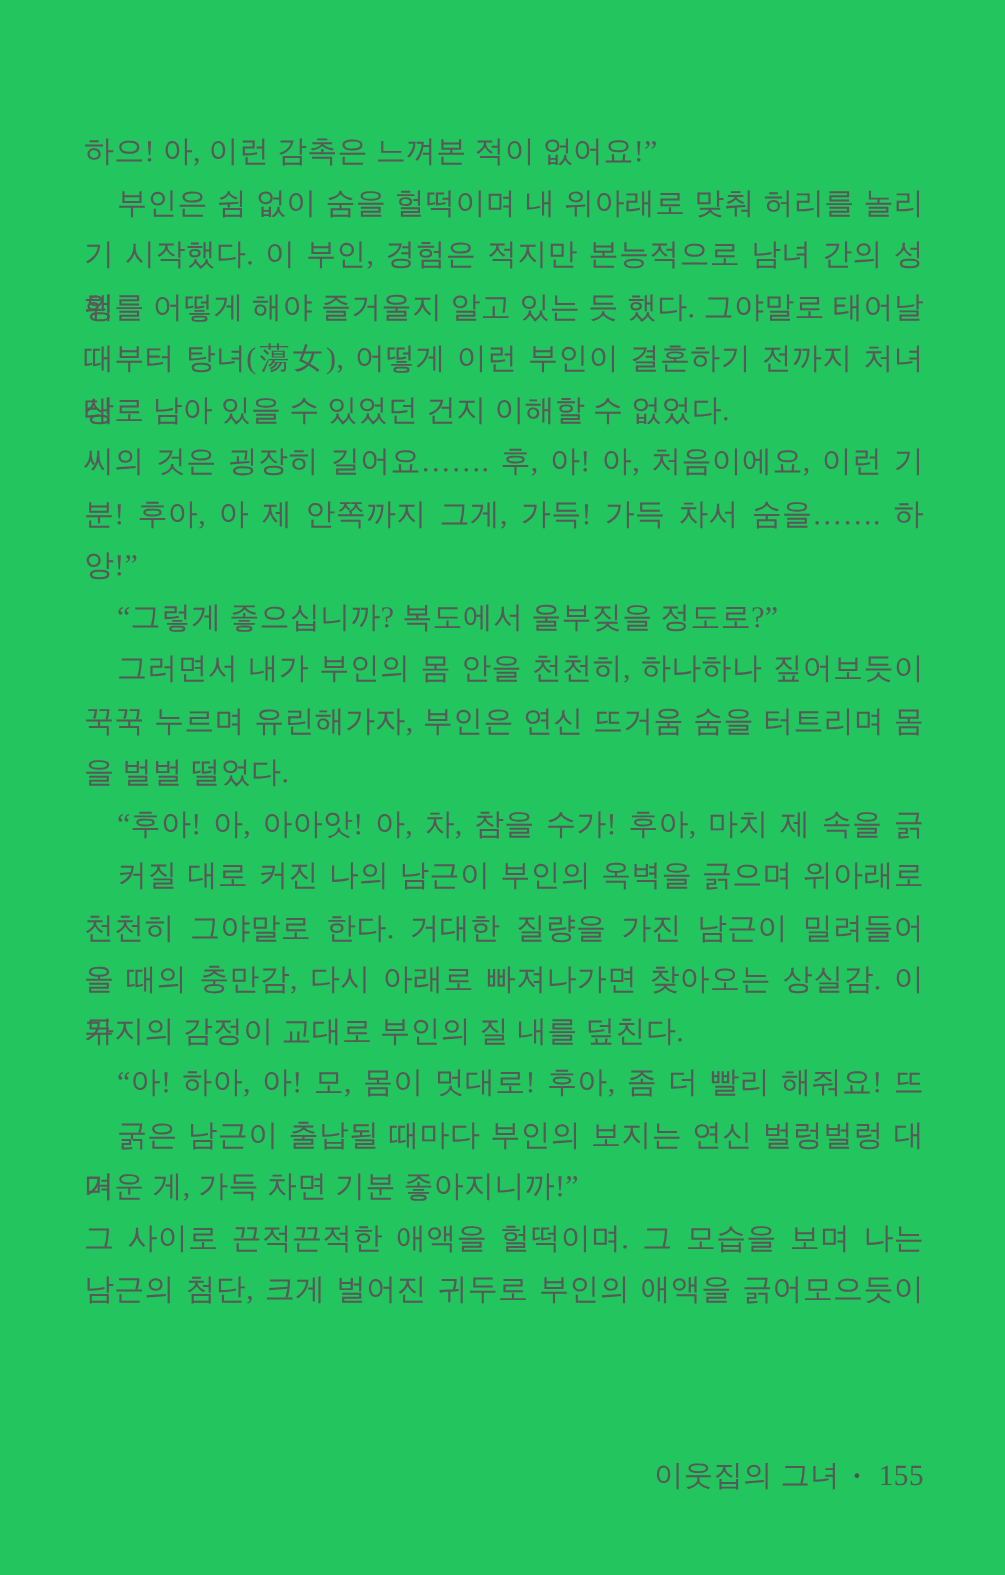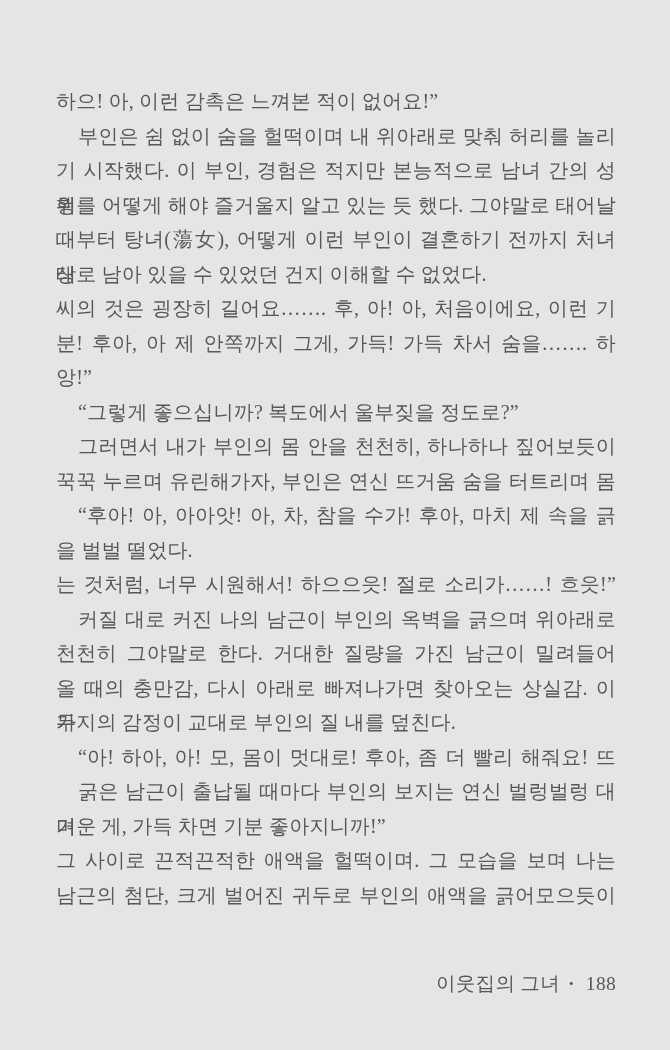--- a/index.html
+++ b/index.html
@@ -4,21 +4,21 @@
 <style>
   html, body {
     margin: 0;
     padding: 0;
     background: #fcfcfb;
   }
   .page {
     position: relative;
     width: 670px;
     height: 1050px;
-    background: #e5e5e5;
+    background: #22c55e;
     overflow: hidden;
     font-family: "Liberation Serif", "DejaVu Serif", serif;
   }
   .text-block {
     position: absolute;
     left: 56px;
     top: 84px;
     width: 560px;
     overflow: hidden;
   }
@@ -68,31 +68,30 @@
       <div class="line fill">기 시작했다. 이 부인, 경험은 적지만 본능적으로 남녀 간의 성행</div>
       <div class="line fill">위를 어떻게 해야 즐거울지 알고 있는 듯 했다. 그야말로 태어날</div>
       <div class="line fill">때부터 탕녀(蕩女), 어떻게 이런 부인이 결혼하기 전까지 처녀 상</div>
       <div class="line">태로 남아 있을 수 있었던 건지 이해할 수 없었다.</div>
       <div class="line fill">씨의 것은 굉장히 길어요……. 후, 아! 아, 처음이에요, 이런 기</div>
       <div class="line fill">분! 후아, 아 제 안쪽까지 그게, 가득! 가득 차서 숨을……. 하</div>
       <div class="line">앙!”</div>
       <div class="line indent">“그렇게 좋으십니까? 복도에서 울부짖을 정도로?”</div>
       <div class="line indent fill">그러면서 내가 부인의 몸 안을 천천히, 하나하나 짚어보듯이</div>
       <div class="line fill">꾹꾹 누르며 유린해가자, 부인은 연신 뜨거움 숨을 터트리며 몸</div>
+      <div class="line">을 벌벌 떨었다.</div>
       <div class="line indent fill">“후아! 아, 아아앗! 아, 차, 참을 수가! 후아, 마치 제 속을 긁</div>
-      <div class="line">을 벌벌 떨었다.</div>
-      <div class="line fill">는 것처럼, 너무 시원해서! 하으으읏! 절로 소리가……! 흐읏!”</div>
       <div class="line indent fill">커질 대로 커진 나의 남근이 부인의 옥벽을 긁으며 위아래로</div>
       <div class="line fill">천천히 그야말로 한다. 거대한 질량을 가진 남근이 밀려들어</div>
       <div class="line fill">올 때의 충만감, 다시 아래로 빠져나가면 찾아오는 상실감. 이 두</div>
       <div class="line">가지의 감정이 교대로 부인의 질 내를 덮친다.</div>
       <div class="line indent fill">“아! 하아, 아! 모, 몸이 멋대로! 후아, 좀 더 빨리 해줘요! 뜨</div>
       <div class="line indent fill">굵은 남근이 출납될 때마다 부인의 보지는 연신 벌렁벌렁 대며</div>
       <div class="line">거운 게, 가득 차면 기분 좋아지니까!”</div>
       <div class="line fill">그 사이로 끈적끈적한 애액을 헐떡이며. 그 모습을 보며 나는</div>
       <div class="line fill">남근의 첨단, 크게 벌어진 귀두로 부인의 애액을 긁어모으듯이</div>
     </div>
 
   <div class="footer">
-    <span>이웃집의 그녀</span><span class="sep">•</span><span>188</span>
+    <span>이웃집의 그녀</span><span class="sep">•</span><span>155</span>
   </div>
 
 </div>
 
 </body></html>

